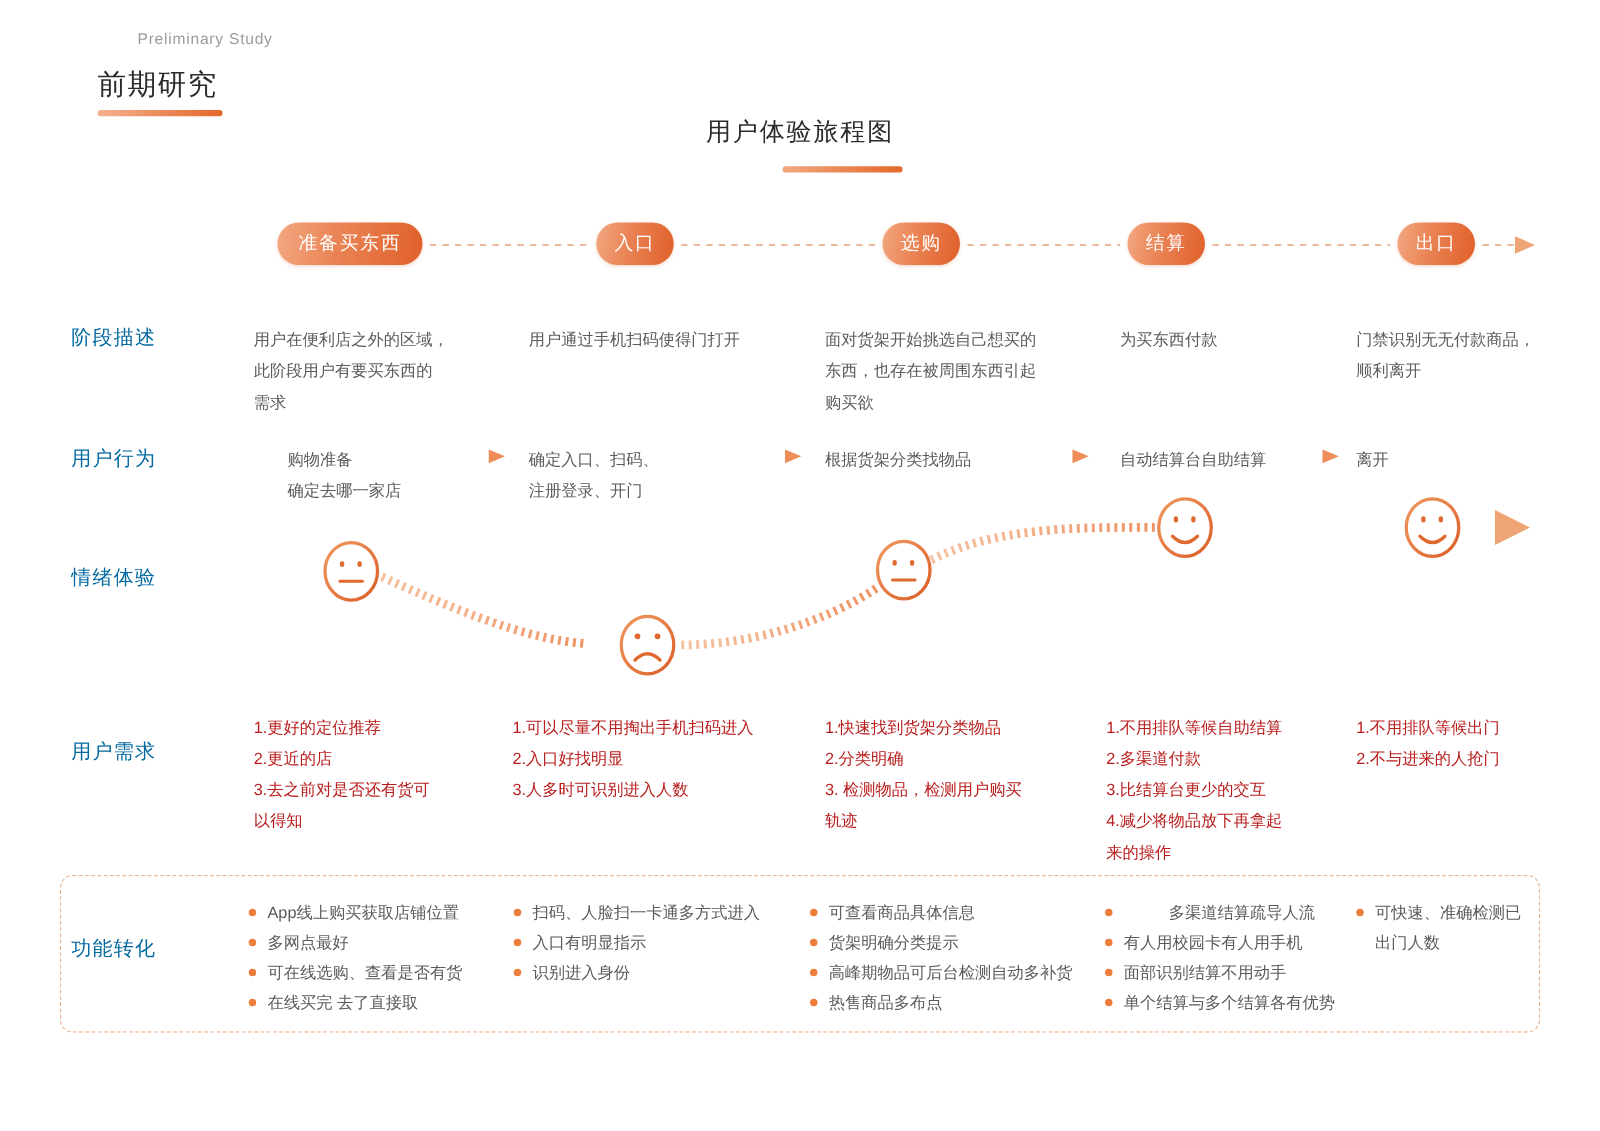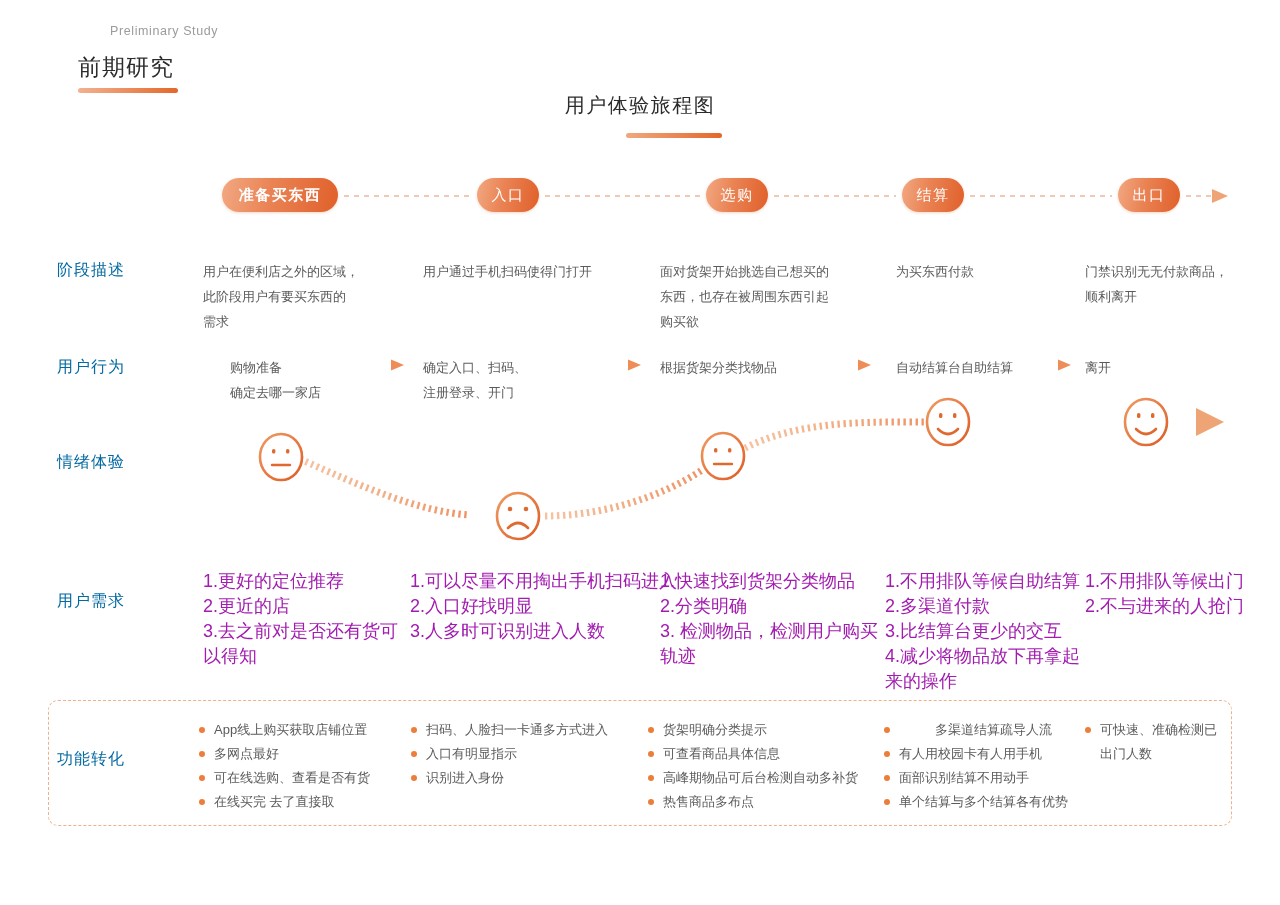--- a/index.html
+++ b/index.html
@@ -102,23 +102,23 @@
   
   .col-text {
     position: absolute;
     font-size: 13px;
     line-height: 25px;
     color: #5b5b5b;
     white-space: pre-line;
   }
   .needs-text {
     position: absolute;
-    font-size: 18px;
+    font-size: 13px;
     line-height: 25px;
-    color: #a21caf;
+    color: #b91c1c;
     white-space: pre-line;
   }
   .behavior-text {
     position: absolute;
     font-size: 13px;
     line-height: 25px;
     color: #5b5b5b;
     white-space: pre-line;
   }
 
@@ -177,21 +177,21 @@
 <div id="main-title">用户体验旅程图</div>
 <div id="main-title-rule"></div>
 
 <div class="row-label" style="top:260px">阶段描述</div>
 <div class="row-label" style="top:357px">用户行为</div>
 <div class="row-label" style="top:452px">情绪体验</div>
 <div class="row-label" style="top:591px">用户需求</div>
 <div class="row-label" style="top:749px">功能转化</div>
 
 <div id="stage-track">
-  <div class="stage-pill" style="left:222px; width:116px;font-weight:bold;">准备买东西</div>
+  <div class="stage-pill" style="left:222px; width:116px;">准备买东西</div>
   <div class="stage-pill" style="left:477px; width:62px;">入口</div>
   <div class="stage-pill" style="left:706px; width:62px;">选购</div>
   <div class="stage-pill" style="left:902px; width:62px;">结算</div>
   <div class="stage-pill" style="left:1118px; width:62px;">出口</div>
 </div>
 
 <div class="col-text" style="left:203px; top:259px;">用户在便利店之外的区域，
 此阶段用户有要买东西的
 需求</div>
 <div class="col-text" style="left:423px; top:259px;">用户通过手机扫码使得门打开</div>
@@ -235,22 +235,22 @@
     <div class="func-item"><span class="dot"></span><span style="white-space: pre-line;">多网点最好</span></div>
     <div class="func-item"><span class="dot"></span><span style="white-space: pre-line;">可在线选购、查看是否有货</span></div>
     <div class="func-item"><span class="dot"></span><span style="white-space: pre-line;">在线买完 去了直接取</span></div>
   </div>
 <div class="func-list" id="func-col-2" style="left:411px;">
     <div class="func-item"><span class="dot"></span><span style="white-space: pre-line;">扫码、人脸扫一卡通多方式进入</span></div>
     <div class="func-item"><span class="dot"></span><span style="white-space: pre-line; margin-top: 36px;">入口有明显指示</span></div>
     <div class="func-item"><span class="dot"></span><span style="white-space: pre-line;">识别进入身份</span></div>
   </div>
 <div class="func-list" id="func-col-3" style="left:648px;">
+    <div class="func-item"><span class="dot"></span><span style="white-space: pre-line;">可查看商品具体信息</span></div>
     <div class="func-item"><span class="dot"></span><span style="white-space: pre-line;">货架明确分类提示</span></div>
-    <div class="func-item"><span class="dot"></span><span style="white-space: pre-line;">可查看商品具体信息</span></div>
     <div class="func-item"><span class="dot"></span><span style="white-space: pre-line;">高峰期物品可后台检测自动多补货</span></div>
     <div class="func-item"><span class="dot"></span><span style="white-space: pre-line;">热售商品多布点</span></div>
   </div>
 <div class="func-list" id="func-col-4" style="left:884px;">
     <div class="func-item"><span class="dot"></span><span style="white-space: pre-line; margin-left: 36px;">多渠道结算疏导人流</span></div>
     <div class="func-item"><span class="dot"></span><span style="white-space: pre-line;">有人用校园卡有人用手机</span></div>
     <div class="func-item"><span class="dot"></span><span style="white-space: pre-line;">面部识别结算不用动手</span></div>
     <div class="func-item"><span class="dot"></span><span style="white-space: pre-line;">单个结算与多个结算各有优势</span></div>
   </div>
 <div class="func-list" id="func-col-5" style="left:1085px;">

